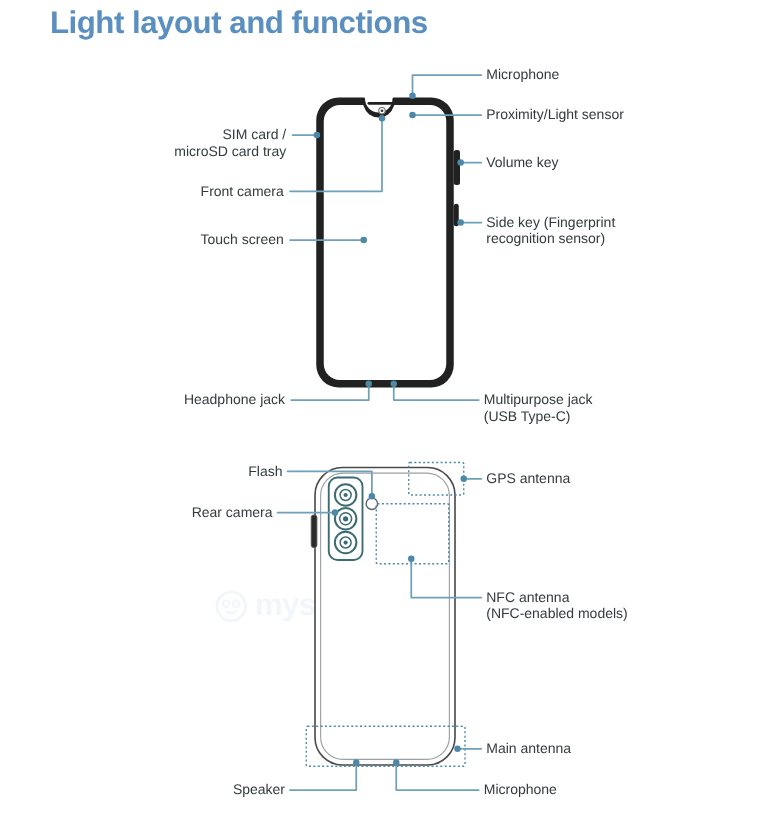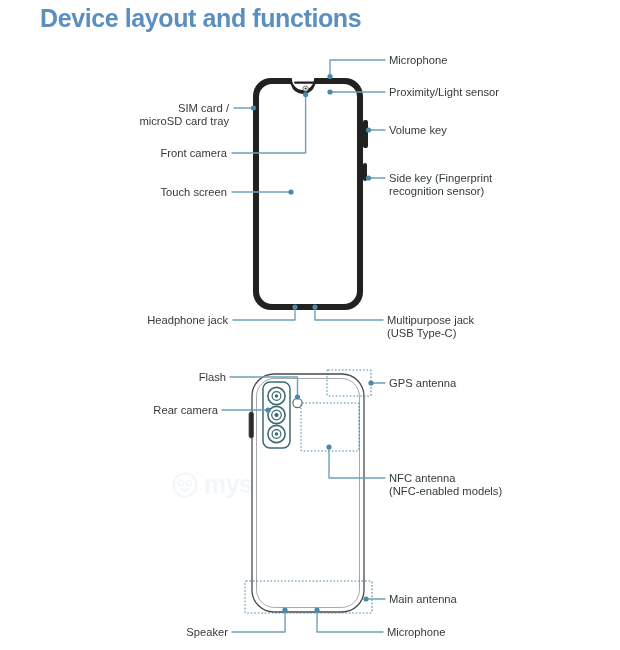--- a/index.html
+++ b/index.html
@@ -110,21 +110,21 @@
     font-weight: bold;
     color: #e7eef3;
     letter-spacing: -0.6px;
   }
 </style>
 </head>
 <body>
 
 <div id="page">
 
-  <div id="title">Device layout and functions</div>
+  <div id="title">Light layout and functions</div>
 
   <div id="watermark">
     <svg width="26" height="26" viewBox="0 0 26 26">
       <circle cx="13" cy="13" r="11.5" fill="none" stroke="#e7eef3" stroke-width="2.2"></circle>
       <circle cx="9" cy="11" r="2.6" fill="none" stroke="#e7eef3" stroke-width="1.8"></circle>
       <circle cx="17" cy="11" r="2.6" fill="none" stroke="#e7eef3" stroke-width="1.8"></circle>
       <path d="M8.5 16.5 Q13 20.5 17.5 16.5" fill="none" stroke="#e7eef3" stroke-width="1.8"></path>
     </svg>
     <span class="wm-text">mysmartprice</span>
   </div>

